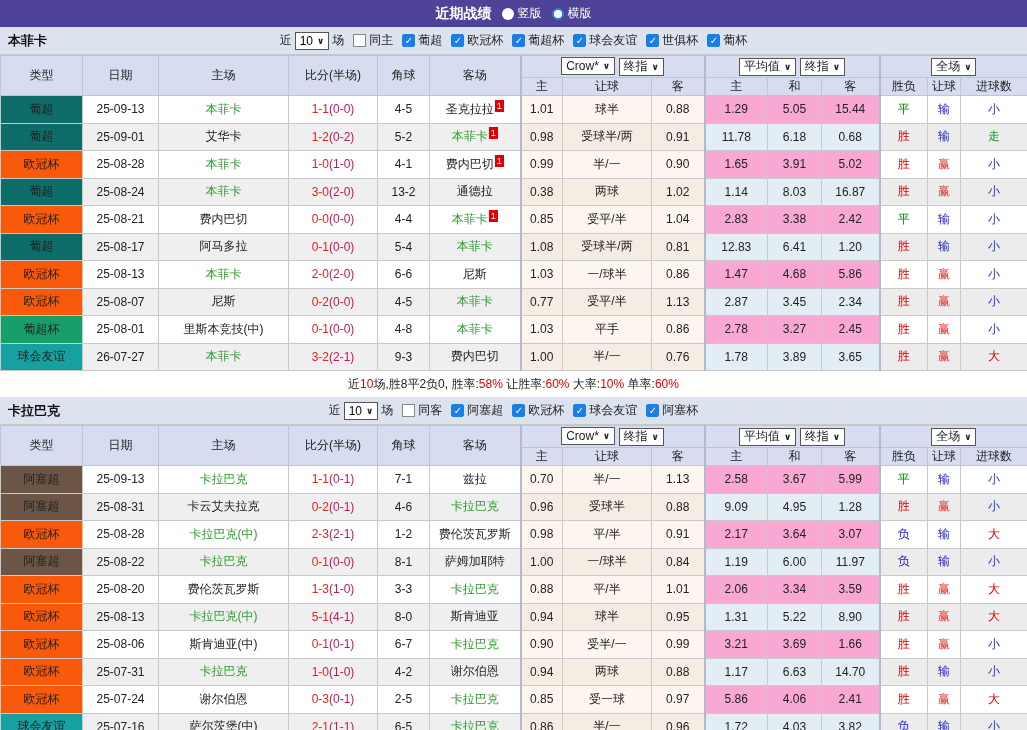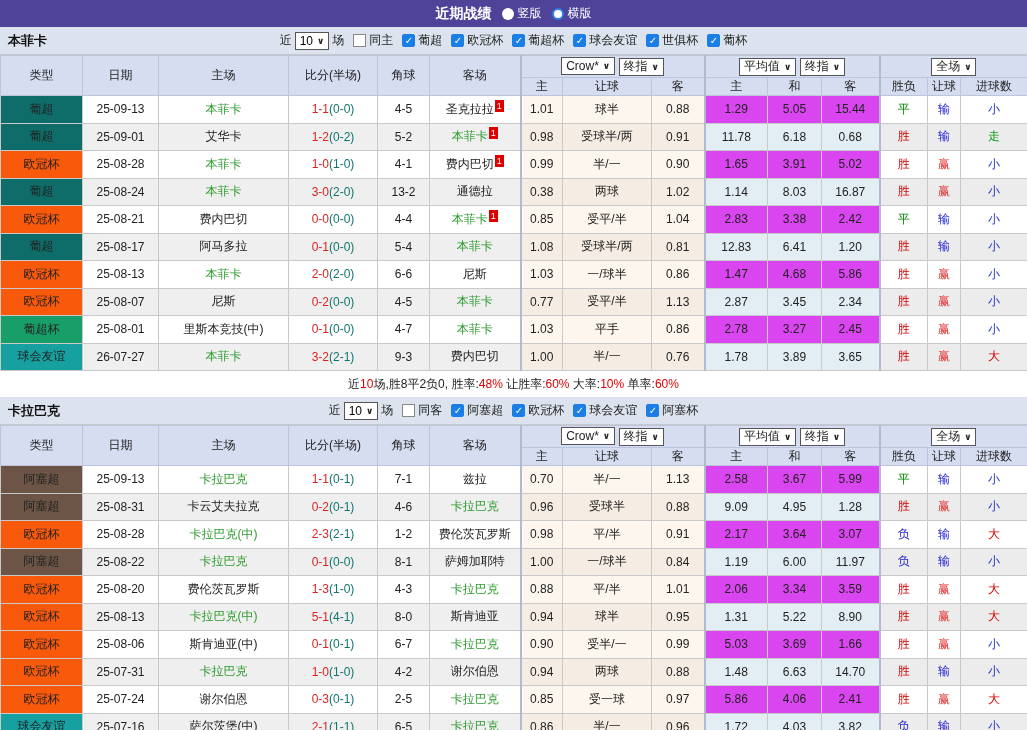--- a/index.html
+++ b/index.html
@@ -20,27 +20,27 @@
   .cb.checked{background:#1a7ee6;border-color:#1a7ee6;border-radius:2px}
   .rtable{border-collapse:collapse;table-layout:fixed;width:1027px}
   .rtable th,.rtable td{border:1px solid #c9c9c9;text-align:center;overflow:hidden;white-space:nowrap;padding:0}
   .rtable thead th{background:#d6ddf1;font-weight:normal;font-size:12px;color:#222;border-color:#bcc5de}
   .hrow1 th{height:21px}
   .th-sub{height:16px}
   .rtable tbody td{height:26.5px;font-size:12px;color:#222}
   .c-league{color:#fff}
   tr.odd .c-main{background:#fff}      tr.even .c-main{background:#efefef}
   tr.odd .c-odds{background:#fdf6ee}   tr.even .c-odds{background:#f5ede3}
-  tr.odd .c-avg{background:#d946ef}    tr.even .c-avg{background:#e2eef3}
+  tr.odd .c-avg{background:#f9a8d4}    tr.even .c-avg{background:#e2eef3}
   tr.odd .c-res{background:#fff}       tr.even .c-res{background:#ececec}
   .bl{border-left:2px solid #b3b9cf !important}
   .team{color:#222;cursor:pointer}
   .team.focus{color:#2e9b2e}
   .ft{color:#dd2222;cursor:pointer}
-  .ht{color:#0f766e}
+  .ht{color:#be185d}
   .badge{background:#e00000;color:#fff;font-size:9px;line-height:1;padding:1px 2px;margin-left:1px;vertical-align:4px}
   .summary{height:26px;display:flex;align-items:center;justify-content:center;font-size:12px;color:#222;white-space:pre}
   .red{color:#e00000}
 </style>
 </head>
 <body>
 
 <div class="titlebar">
   <span class="title">近期战绩</span>
   <span class="radio-opt">
@@ -272,21 +272,21 @@
             <td class="c-avg">2.34</td>
             <td class="c-res bl" style="color: rgb(216, 0, 0);">胜</td>
             <td class="c-res" style="color: rgb(224, 51, 51);">赢</td>
             <td class="c-res" style="color: rgb(34, 51, 204);">小</td>
           </tr>
           <tr class="odd">
             <td class="c-league" style="background: rgb(24, 158, 104);">葡超杯</td>
             <td class="c-main">25-08-01</td>
             <td class="c-main"><span class="team">里斯本竞技(中)</span></td>
             <td class="c-main"><span class="ft">0-1</span><span class="ht">(0-0)</span></td>
-            <td class="c-main">4-7</td>
+            <td class="c-main">4-8</td>
             <td class="c-main"><span class="team focus">本菲卡</span></td>
             <td class="c-odds bl">1.03</td>
             <td class="c-odds">平手</td>
             <td class="c-odds">0.86</td>
             <td class="c-avg bl">2.78</td>
             <td class="c-avg">3.27</td>
             <td class="c-avg">2.45</td>
             <td class="c-res bl" style="color: rgb(216, 0, 0);">胜</td>
             <td class="c-res" style="color: rgb(224, 51, 51);">赢</td>
             <td class="c-res" style="color: rgb(34, 51, 204);">小</td>
@@ -303,21 +303,21 @@
             <td class="c-odds">0.76</td>
             <td class="c-avg bl">1.78</td>
             <td class="c-avg">3.89</td>
             <td class="c-avg">3.65</td>
             <td class="c-res bl" style="color: rgb(216, 0, 0);">胜</td>
             <td class="c-res" style="color: rgb(224, 51, 51);">赢</td>
             <td class="c-res" style="color: rgb(216, 0, 0);">大</td>
           </tr>
         </tbody>
       </table>
-      <div class="summary"><span>近</span><span class="red">10</span><span>场,胜8平2负0, 胜率:</span><span class="red">48%</span><span> 让胜率:</span><span class="red">60%</span><span> 大率:</span><span class="red">10%</span><span> 单率:</span><span class="red">60%</span></div>
+      <div class="summary"><span>近</span><span class="red">10</span><span>场,胜8平2负0, 胜率:</span><span class="red">58%</span><span> 让胜率:</span><span class="red">60%</span><span> 大率:</span><span class="red">10%</span><span> 单率:</span><span class="red">60%</span></div>
     </div>
     <div class="section">
       <div class="filterbar">
         <span class="team-name">卡拉巴克</span>
         <span class="filter-center">
           <span class="flabel">近</span>
           <div class="fselect">
             <span class="fsel-text">10</span>
             <span class="chevron">∨</span>
           </div>
@@ -458,21 +458,21 @@
             <td class="c-avg">11.97</td>
             <td class="c-res bl" style="color: rgb(34, 34, 204);">负</td>
             <td class="c-res" style="color: rgb(34, 34, 204);">输</td>
             <td class="c-res" style="color: rgb(34, 51, 204);">小</td>
           </tr>
           <tr class="odd">
             <td class="c-league" style="background: rgb(248, 89, 10);">欧冠杯</td>
             <td class="c-main">25-08-20</td>
             <td class="c-main"><span class="team">费伦茨瓦罗斯</span></td>
             <td class="c-main"><span class="ft">1-3</span><span class="ht">(1-0)</span></td>
-            <td class="c-main">4-3</td>
+            <td class="c-main">3-3</td>
             <td class="c-main"><span class="team focus">卡拉巴克</span></td>
             <td class="c-odds bl">0.88</td>
             <td class="c-odds">平/半</td>
             <td class="c-odds">1.01</td>
             <td class="c-avg bl">2.06</td>
             <td class="c-avg">3.34</td>
             <td class="c-avg">3.59</td>
             <td class="c-res bl" style="color: rgb(216, 0, 0);">胜</td>
             <td class="c-res" style="color: rgb(224, 51, 51);">赢</td>
             <td class="c-res" style="color: rgb(216, 0, 0);">大</td>
@@ -497,38 +497,38 @@
           <tr class="odd">
             <td class="c-league" style="background: rgb(248, 89, 10);">欧冠杯</td>
             <td class="c-main">25-08-06</td>
             <td class="c-main"><span class="team">斯肯迪亚(中)</span></td>
             <td class="c-main"><span class="ft">0-1</span><span class="ht">(0-1)</span></td>
             <td class="c-main">6-7</td>
             <td class="c-main"><span class="team focus">卡拉巴克</span></td>
             <td class="c-odds bl">0.90</td>
             <td class="c-odds">受半/一</td>
             <td class="c-odds">0.99</td>
-            <td class="c-avg bl">5.03</td>
+            <td class="c-avg bl">3.21</td>
             <td class="c-avg">3.69</td>
             <td class="c-avg">1.66</td>
             <td class="c-res bl" style="color: rgb(216, 0, 0);">胜</td>
             <td class="c-res" style="color: rgb(224, 51, 51);">赢</td>
             <td class="c-res" style="color: rgb(34, 51, 204);">小</td>
           </tr>
           <tr class="even">
             <td class="c-league" style="background: rgb(248, 89, 10);">欧冠杯</td>
             <td class="c-main">25-07-31</td>
             <td class="c-main"><span class="team focus">卡拉巴克</span></td>
             <td class="c-main"><span class="ft">1-0</span><span class="ht">(1-0)</span></td>
             <td class="c-main">4-2</td>
             <td class="c-main"><span class="team">谢尔伯恩</span></td>
             <td class="c-odds bl">0.94</td>
             <td class="c-odds">两球</td>
             <td class="c-odds">0.88</td>
-            <td class="c-avg bl">1.48</td>
+            <td class="c-avg bl">1.17</td>
             <td class="c-avg">6.63</td>
             <td class="c-avg">14.70</td>
             <td class="c-res bl" style="color: rgb(216, 0, 0);">胜</td>
             <td class="c-res" style="color: rgb(34, 34, 204);">输</td>
             <td class="c-res" style="color: rgb(34, 51, 204);">小</td>
           </tr>
           <tr class="odd">
             <td class="c-league" style="background: rgb(248, 89, 10);">欧冠杯</td>
             <td class="c-main">25-07-24</td>
             <td class="c-main"><span class="team">谢尔伯恩</span></td>

